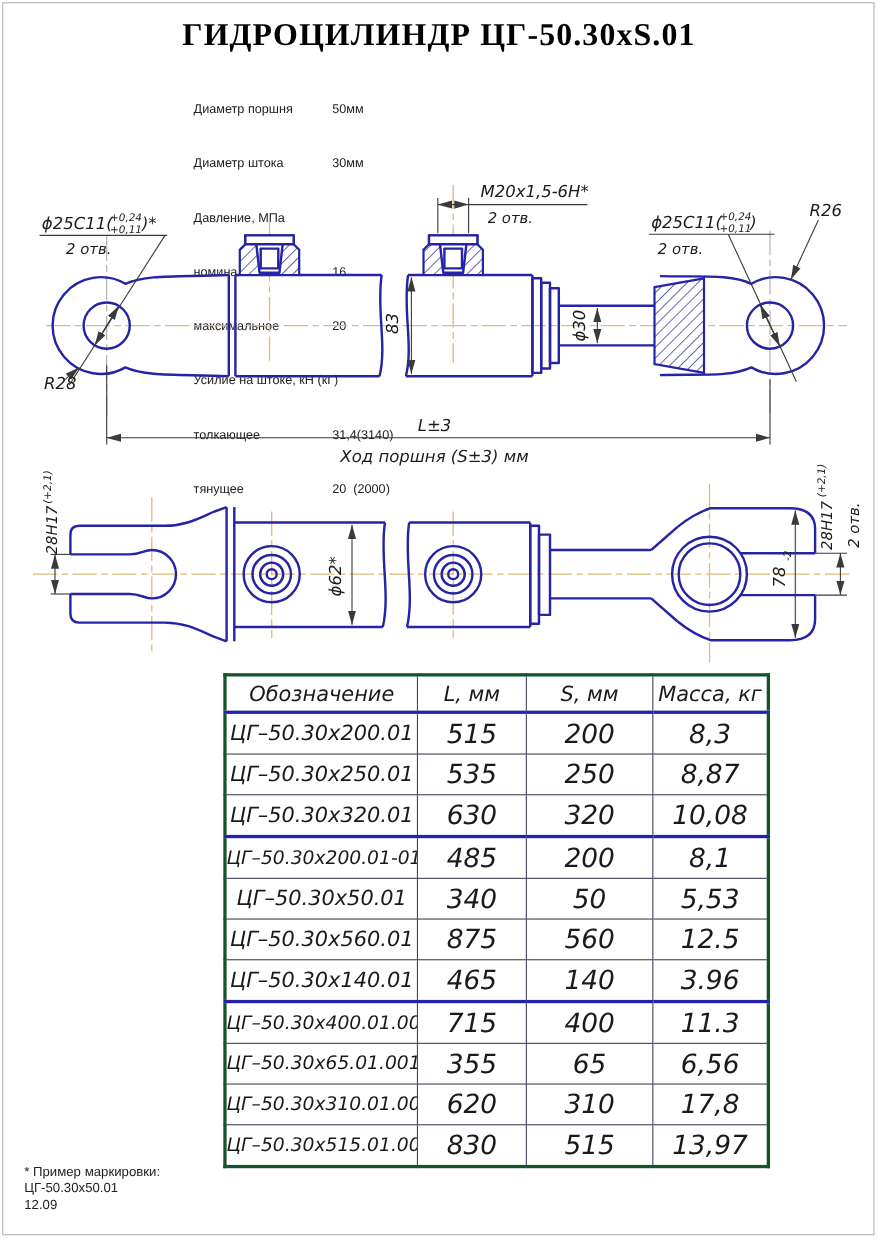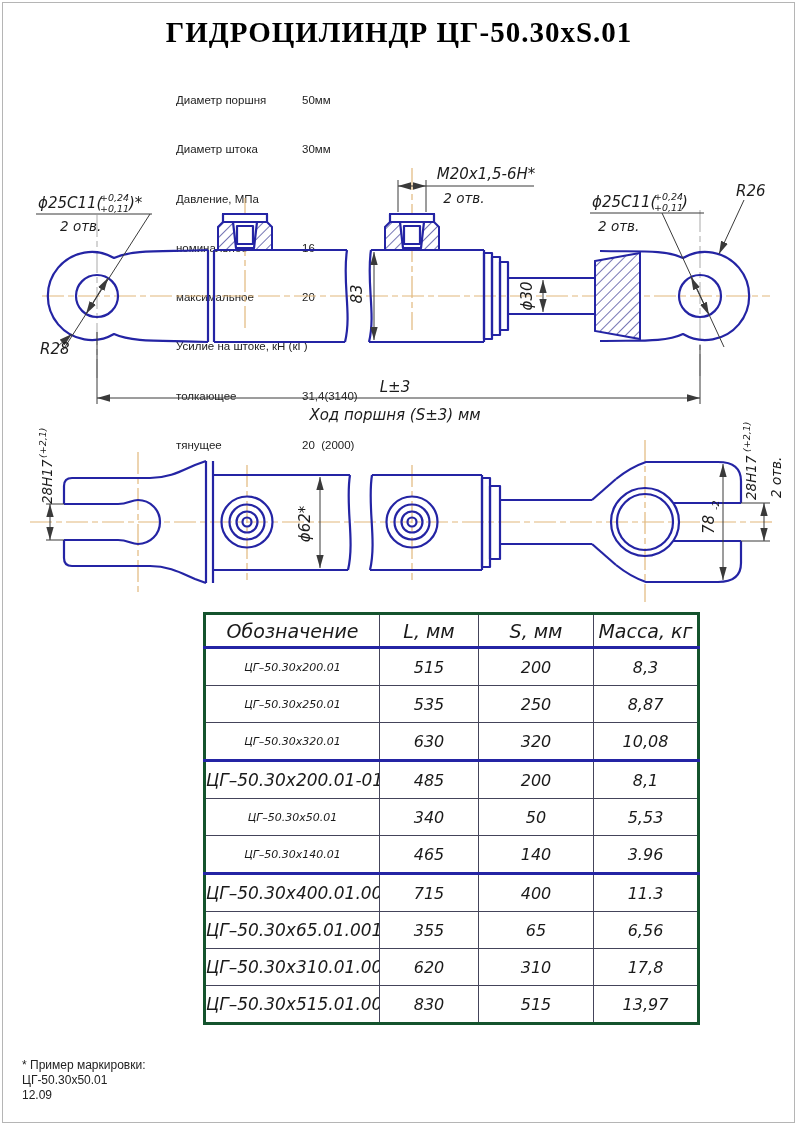--- a/index.html
+++ b/index.html
@@ -23,22 +23,22 @@
   .cl{stroke:#e2b87c;stroke-width:1.2;fill:none;stroke-dasharray:22 4 6 4;}
   .clg{stroke:#a9a9a9;stroke-width:1;fill:none;stroke-dasharray:22 4 6 4;}
   .dim{stroke:#3a3a3a;stroke-width:1;fill:none;}
   
   .dtable{position:absolute;left:203px;top:612px;width:497px;border-collapse:collapse;
           table-layout:fixed;font-family:"DejaVu Sans",sans-serif;font-style:italic;color:#1a1a1a;
           border:3px solid #14532d;}
   .dtable th,.dtable td{border:1.5px solid #44445a;text-align:center;vertical-align:middle;
           padding:0;overflow:hidden;white-space:nowrap;}
   .dtable th{height:31px;font-size:19px;font-weight:normal;border-bottom:3px solid #2424a4;}
-  .dtable td{height:36px;font-size:16px;}
-  .dtable td.name{font-size:11px;}
+  .dtable td{height:36px;font-size:24px;}
+  .dtable td.name{font-size:19px;}
   .dtable td.sb{font-size:17px;}
   .dtable tr.sep td{border-bottom:3px solid #2424a4;}
   .c1{width:175px;} .c2{width:99px;} .c3{width:115px;} .c4{width:105px;}
   .footer{position:absolute;left:22px;top:1058px;font-size:12px;line-height:15px;color:#222;}
 </style>
 </head>
 <body>
 
 <div id="page">
   <div id="frame"></div>
@@ -299,20 +299,26 @@
           <td>485</td>
           <td>200</td>
           <td>8,1</td>
         </tr>
       <tr>
           <td class="name">ЦГ–50.30x50.01</td>
           <td>340</td>
           <td>50</td>
           <td>5,53</td>
         </tr>
+      <tr>
+          <td class="name">ЦГ–50.30x560.01</td>
+          <td>875</td>
+          <td>560</td>
+          <td>12.5</td>
+        </tr>
       <tr class="sep">
           <td class="name">ЦГ–50.30x140.01</td>
           <td>465</td>
           <td>140</td>
           <td>3.96</td>
         </tr>
       <tr>
           <td class="name sb">ЦГ–50.30x400.01.001 СБ</td>
           <td>715</td>
           <td>400</td>

